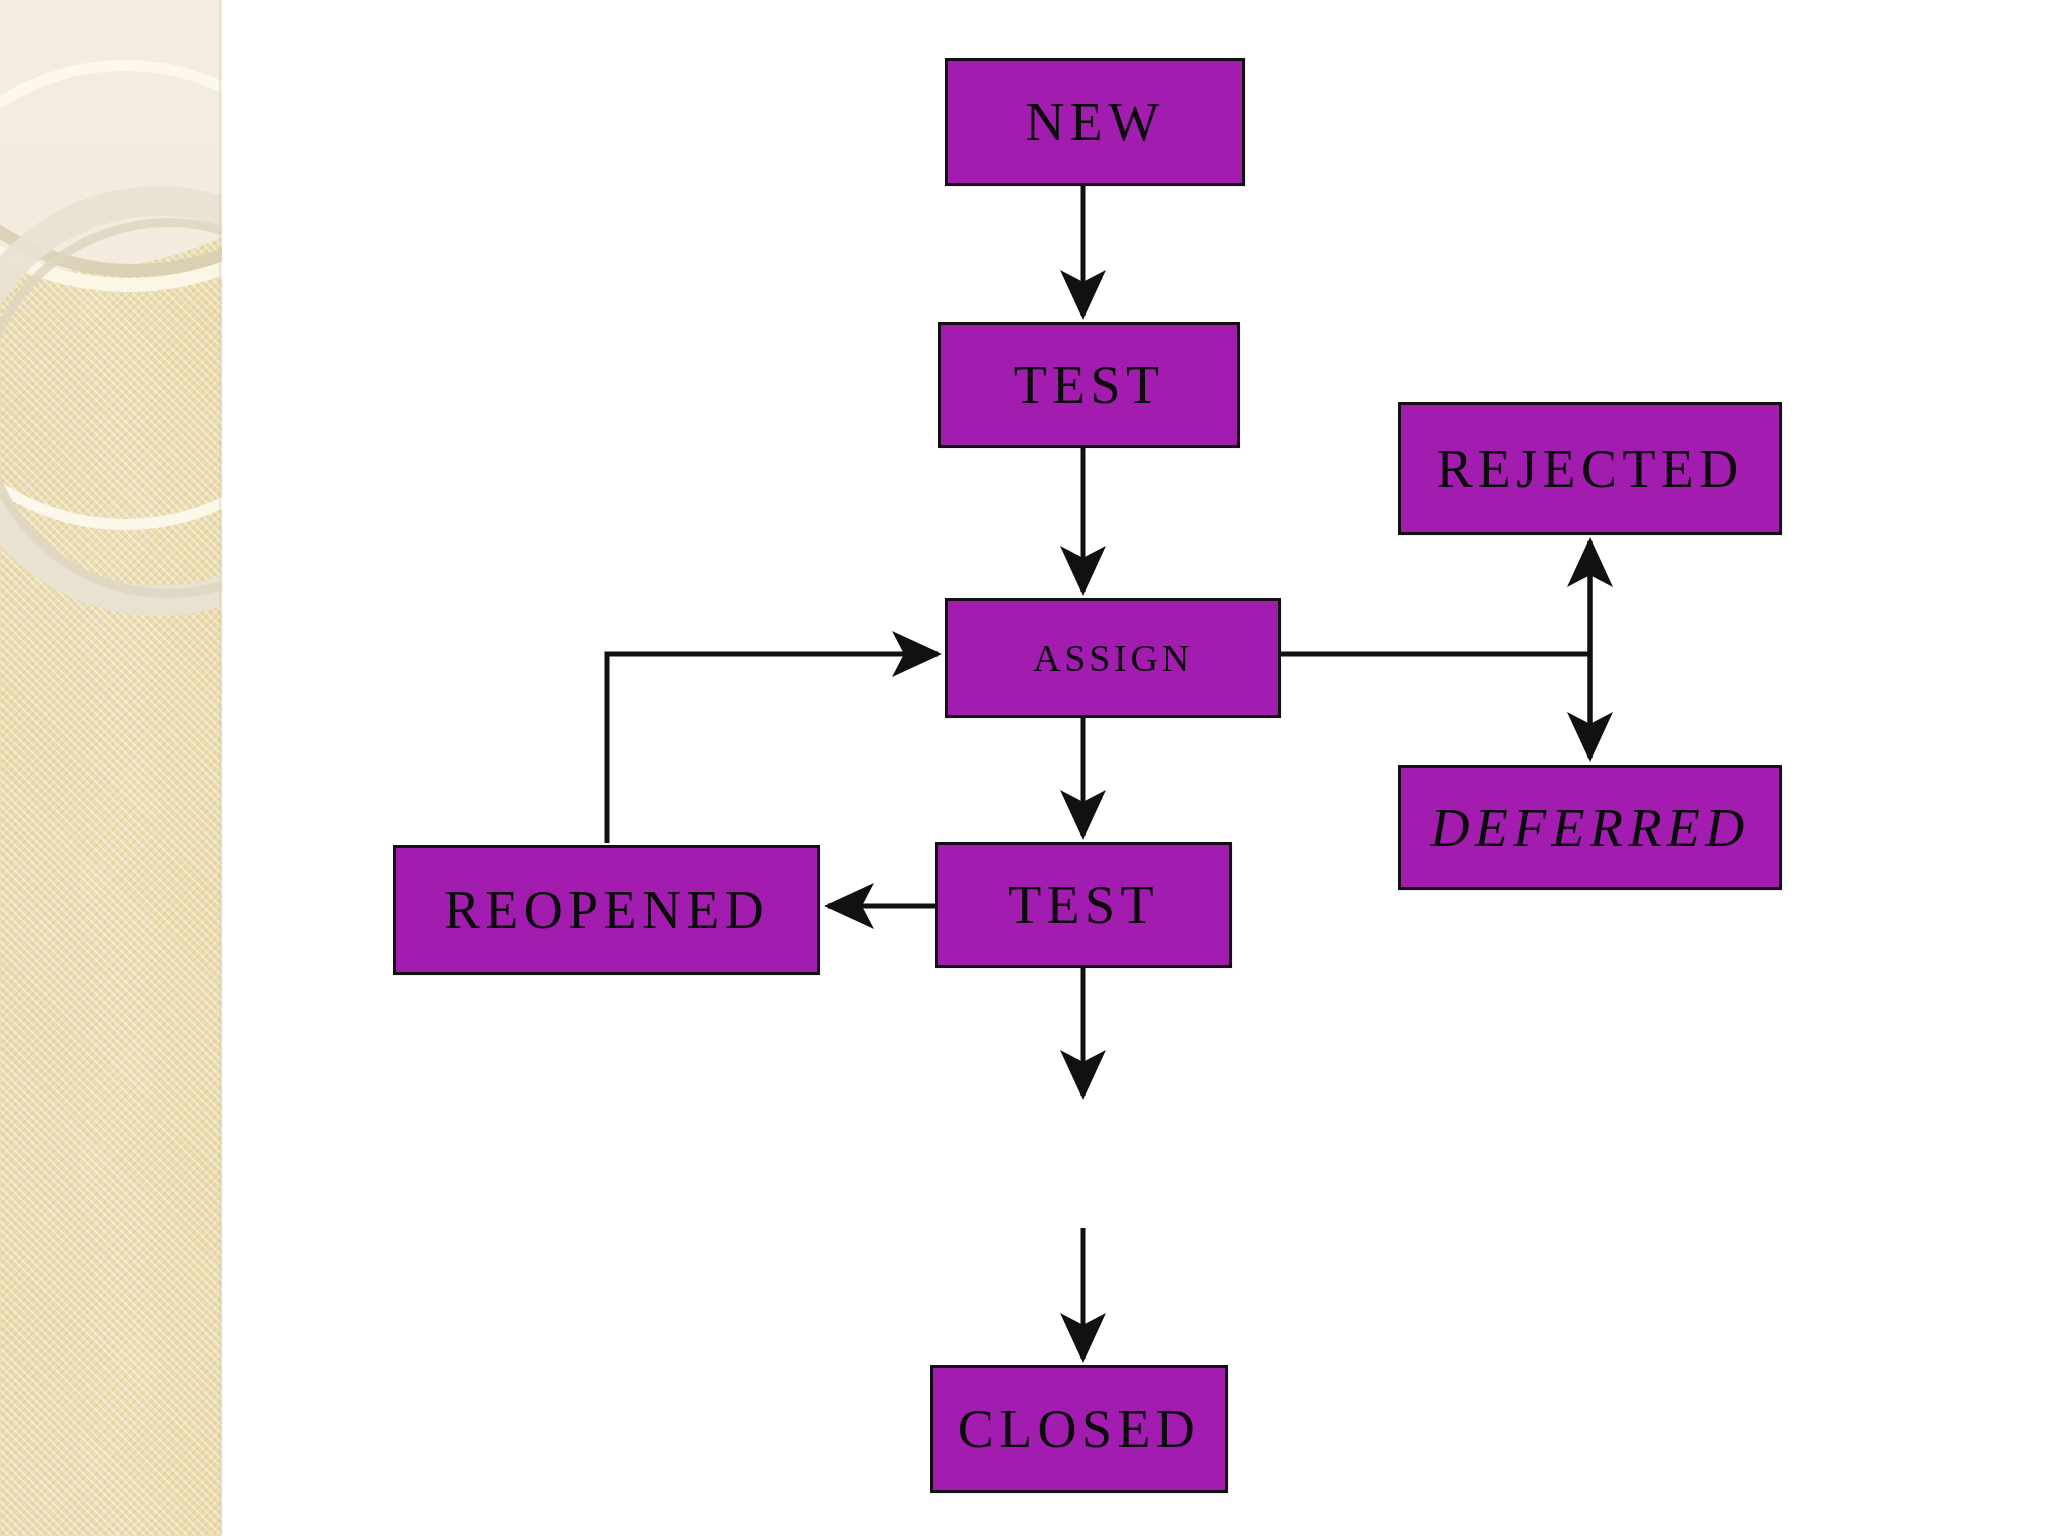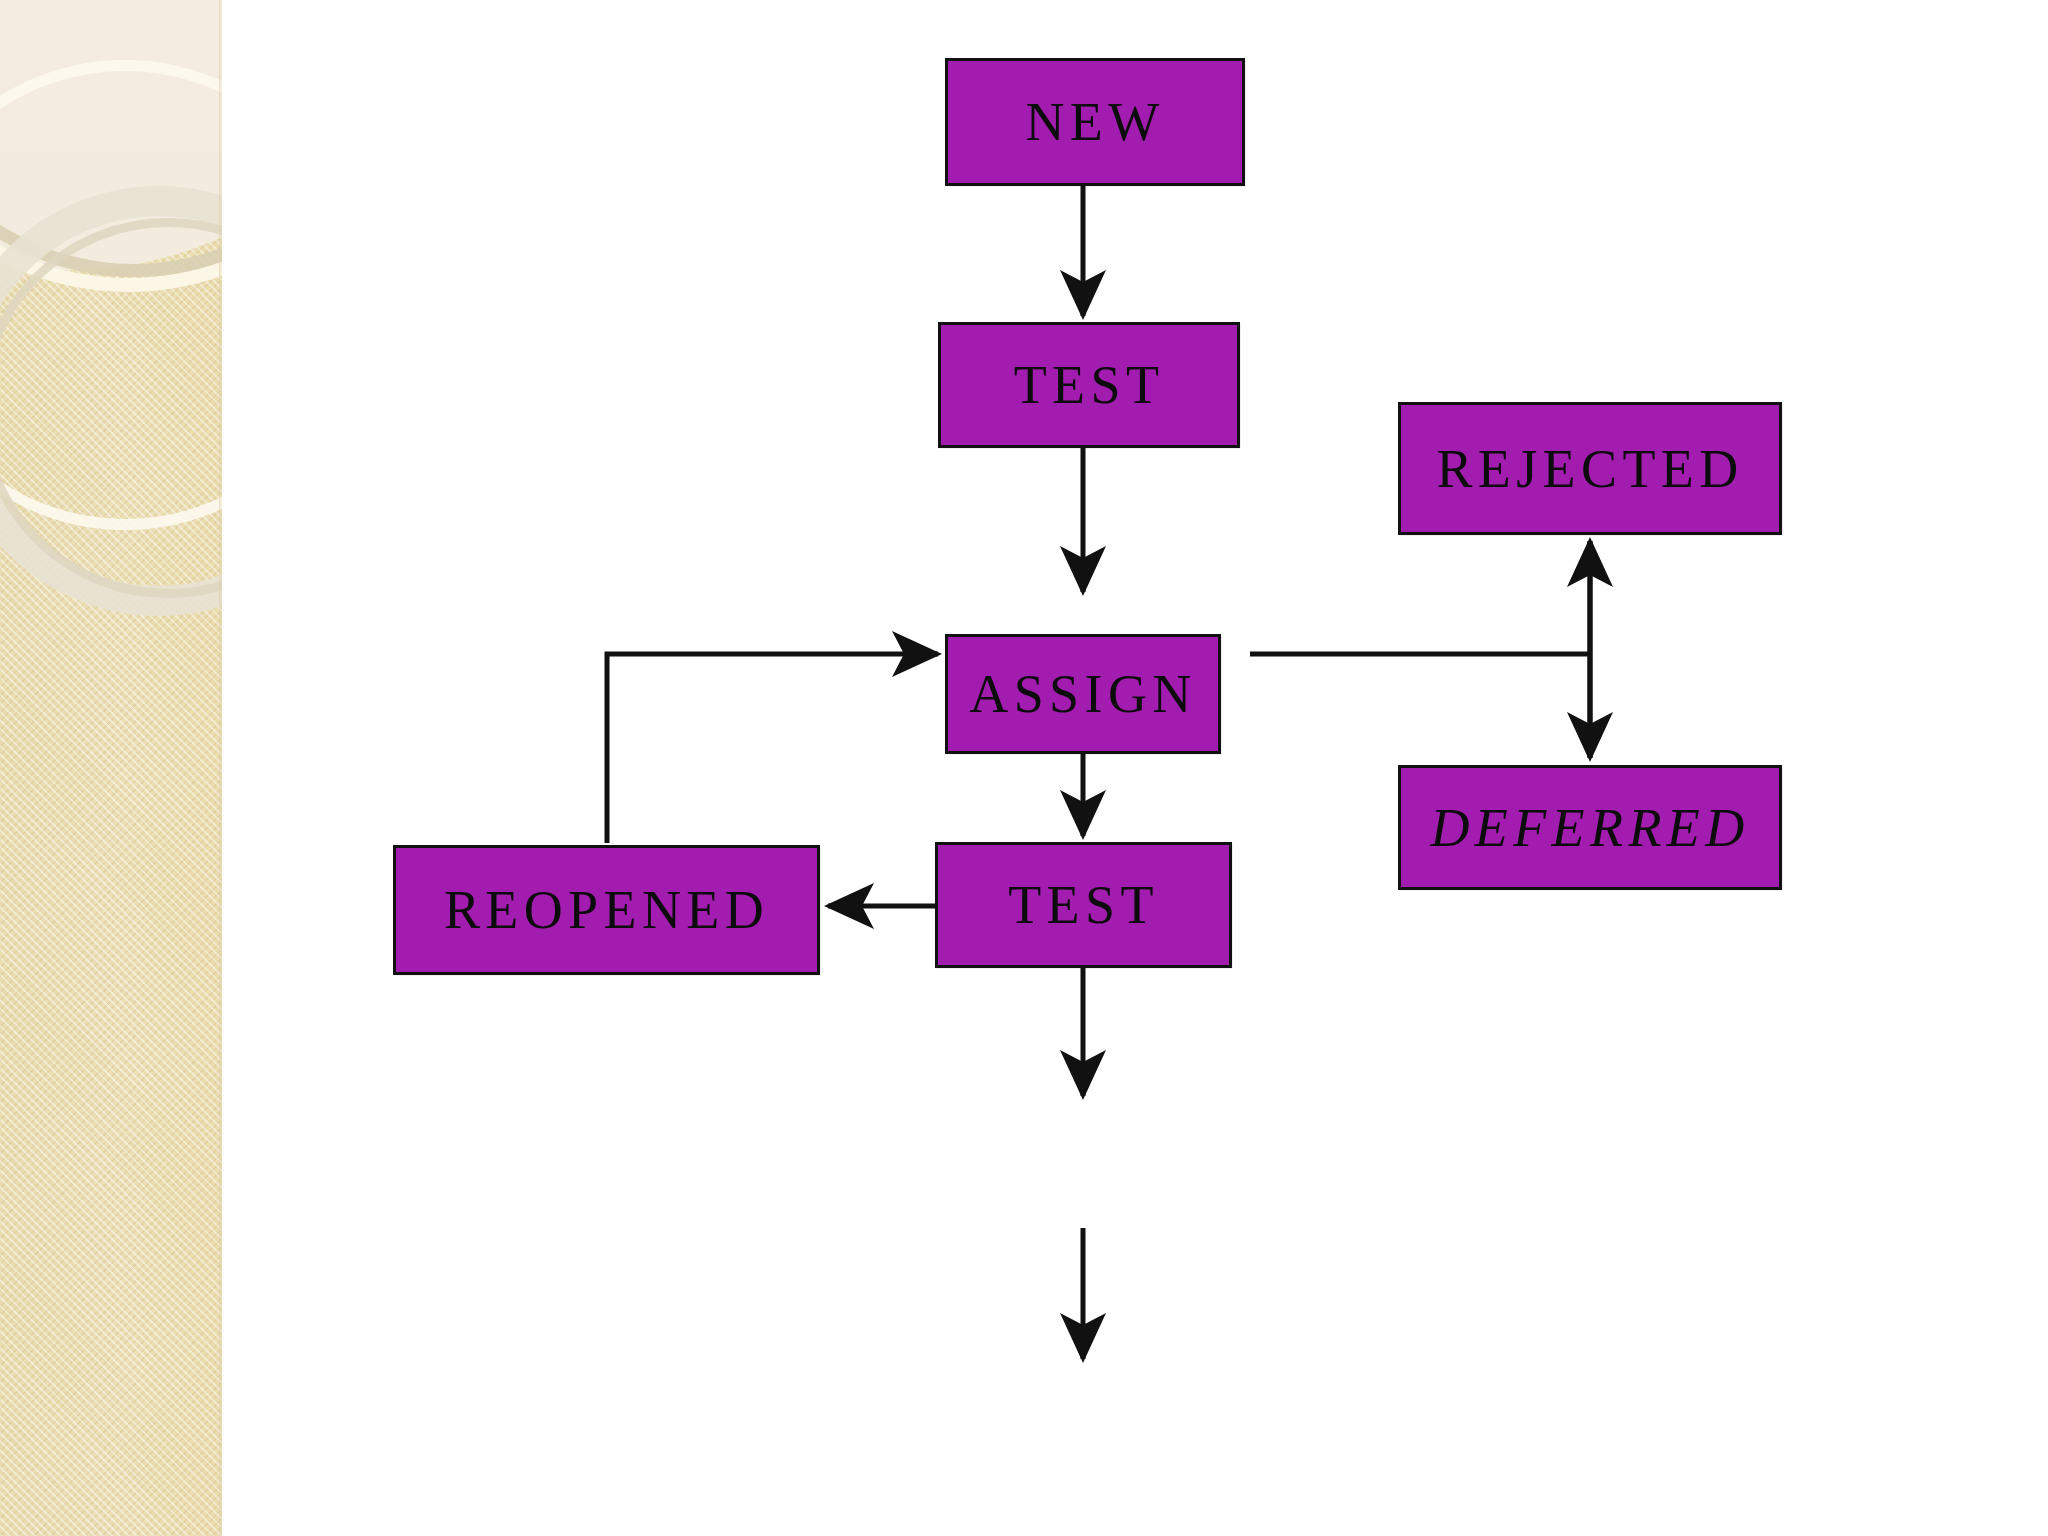--- a/index.html
+++ b/index.html
@@ -227,36 +227,39 @@
     </svg>
 
     <div class="node" style="left:945px; top:58px; width:300px; height:128px; font-size:54px;">
       <span>NEW</span>
     </div>
 
     <div class="node" style="left:938px; top:322px; width:302px; height:126px; font-size:54px;">
       <span>TEST</span>
     </div>
 
-    <div class="node" style="left:945px; top:598px; width:276px; height:120px; font-size:54px;margin-top:36px;">
+    <div class="node" style="left:945px; top:598px; width:336px; height:120px; font-size:38px;">
       <span>ASSIGN</span>
     </div>
 
     <div class="node" style="left:1398px; top:402px; width:384px; height:133px; font-size:54px;">
       <span>REJECTED</span>
     </div>
 
     <div class="node" style="left:1398px; top:765px; width:384px; height:125px; font-size:54px;font-style:italic;">
       <span>DEFERRED</span>
     </div>
 
     <div class="node" style="left:393px; top:845px; width:427px; height:130px; font-size:54px;">
       <span>REOPENED</span>
     </div>
 
     <div class="node" style="left:935px; top:842px; width:297px; height:126px; font-size:54px;">
       <span>TEST</span>
     </div>
 
 
+    <div class="node" style="left:930px; top:1365px; width:298px; height:128px; font-size:54px;">
+      <span>CLOSED</span>
+    </div>
 
   </div>
 </div>
 
 </body></html>

